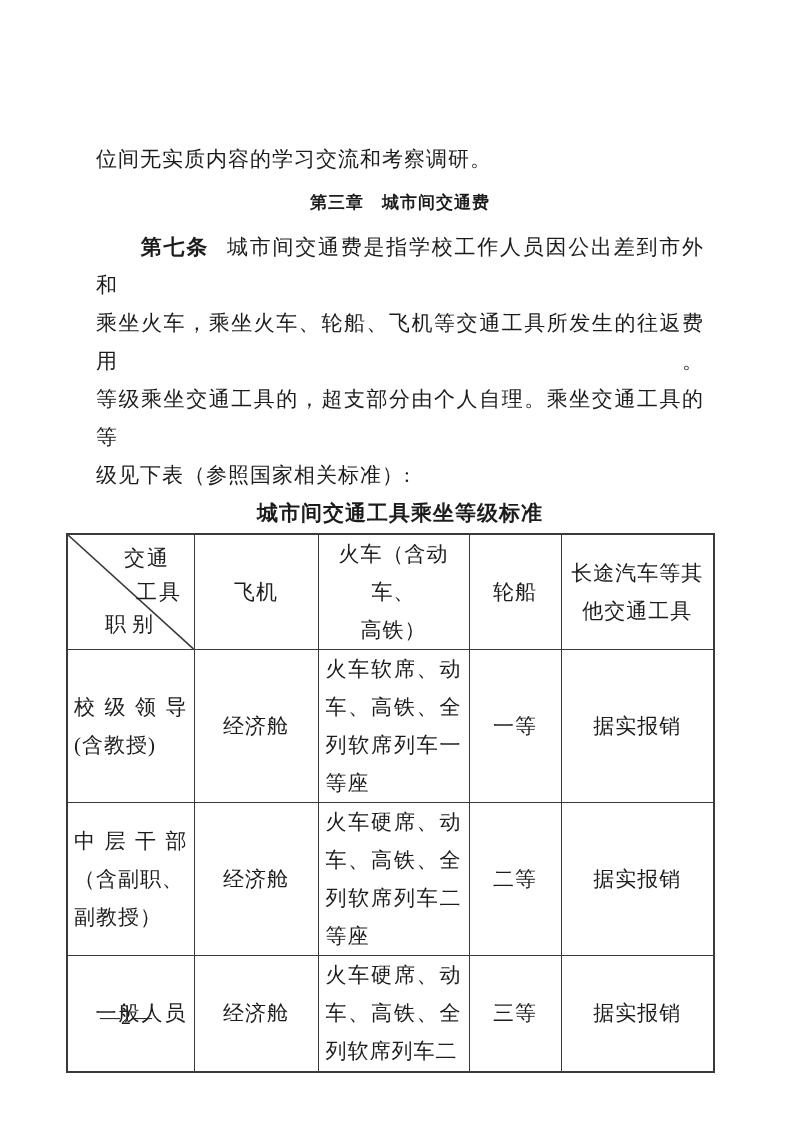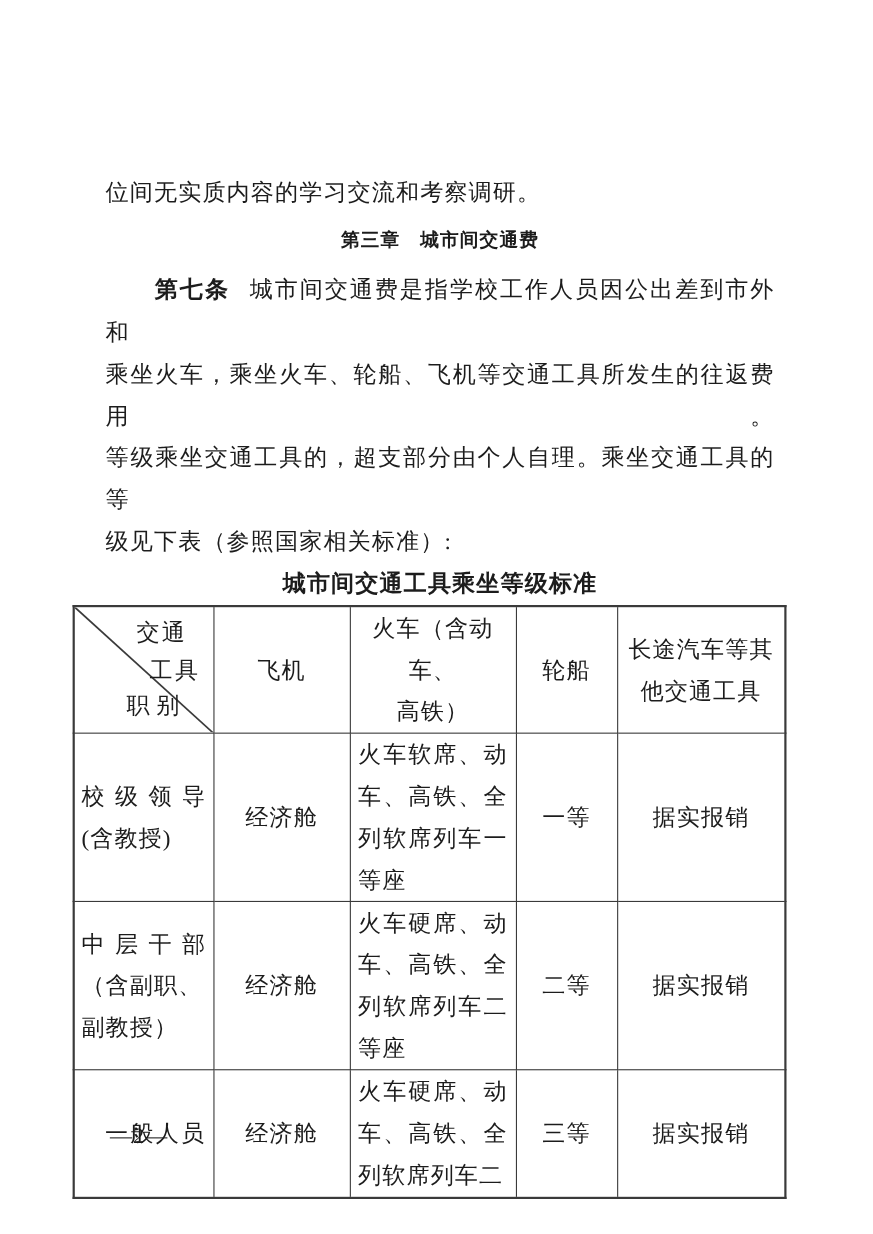--- a/index.html
+++ b/index.html
@@ -4,21 +4,21 @@
 <style>
   * { margin: 0; padding: 0; box-sizing: border-box; }
   html, body { background: #ffffff; }
   body {
     width: 794px; height: 1122px;
     position: relative;
     font-family: "Liberation Serif", serif;
     color: #1c1c1c;
     overflow: hidden;
   }
-  .page { position: absolute; inset: 0; background: #ffffff; margin-top: 16px; }
+  .page { position: absolute; inset: 0; background: #ffffff; }
   .content {
     position: absolute;
     left: 96px; top: 140px;
     width: 608px;
   }
   .bodyline {
     font-size: 21px;
     line-height: 38px;
     letter-spacing: 1px;
   }
@@ -35,21 +35,21 @@
   .chapter {
     font-family: "Liberation Sans", sans-serif;
     font-weight: 700;
     font-size: 17px;
     line-height: 38px;
     text-align: center;
     margin: 6px 0;
     letter-spacing: 1px;
   }
   .table-title {
-    font-family: Liberation Serif, serif;
+    font-family: Liberation Sans, sans-serif;
     font-weight: 700;
     font-size: 21px;
     line-height: 34px;
     text-align: center;
     letter-spacing: 1px;
     margin-top: 2px;
   }
   table.std {
     margin-left: -30px;
     margin-top: 3px;
@@ -68,21 +68,21 @@
   }
   tr.hrow  { height: 105px; }
   tr.drow1 { height: 150px; }
   tr.drow2 { height: 148px; }
   tr.drow3 { height: 116px; }
   td.corner { position: relative; padding: 0; }
   .corner-svg { position: absolute; inset: 0; width: 100%; height: 100%; }
   .corner-label { position: absolute; white-space: nowrap; letter-spacing: 2px; }
   .cl-top    { left: 56px; top: 4px; }
   .cl-mid    { left: 68px; top: 38px; }
-  .cl-bottom { left: 47px; top: 70px; letter-spacing: 6px; }
+  .cl-bottom { left: 37px; top: 70px; letter-spacing: 6px; }
   td.hc {
     text-align: center;
     white-space: pre-line;
     padding: 0 4px;
   }
   td.cc { text-align: center; letter-spacing: 2px; }
   td.train {
     text-align: justify;
     padding: 0 7px;
     vertical-align: middle;

